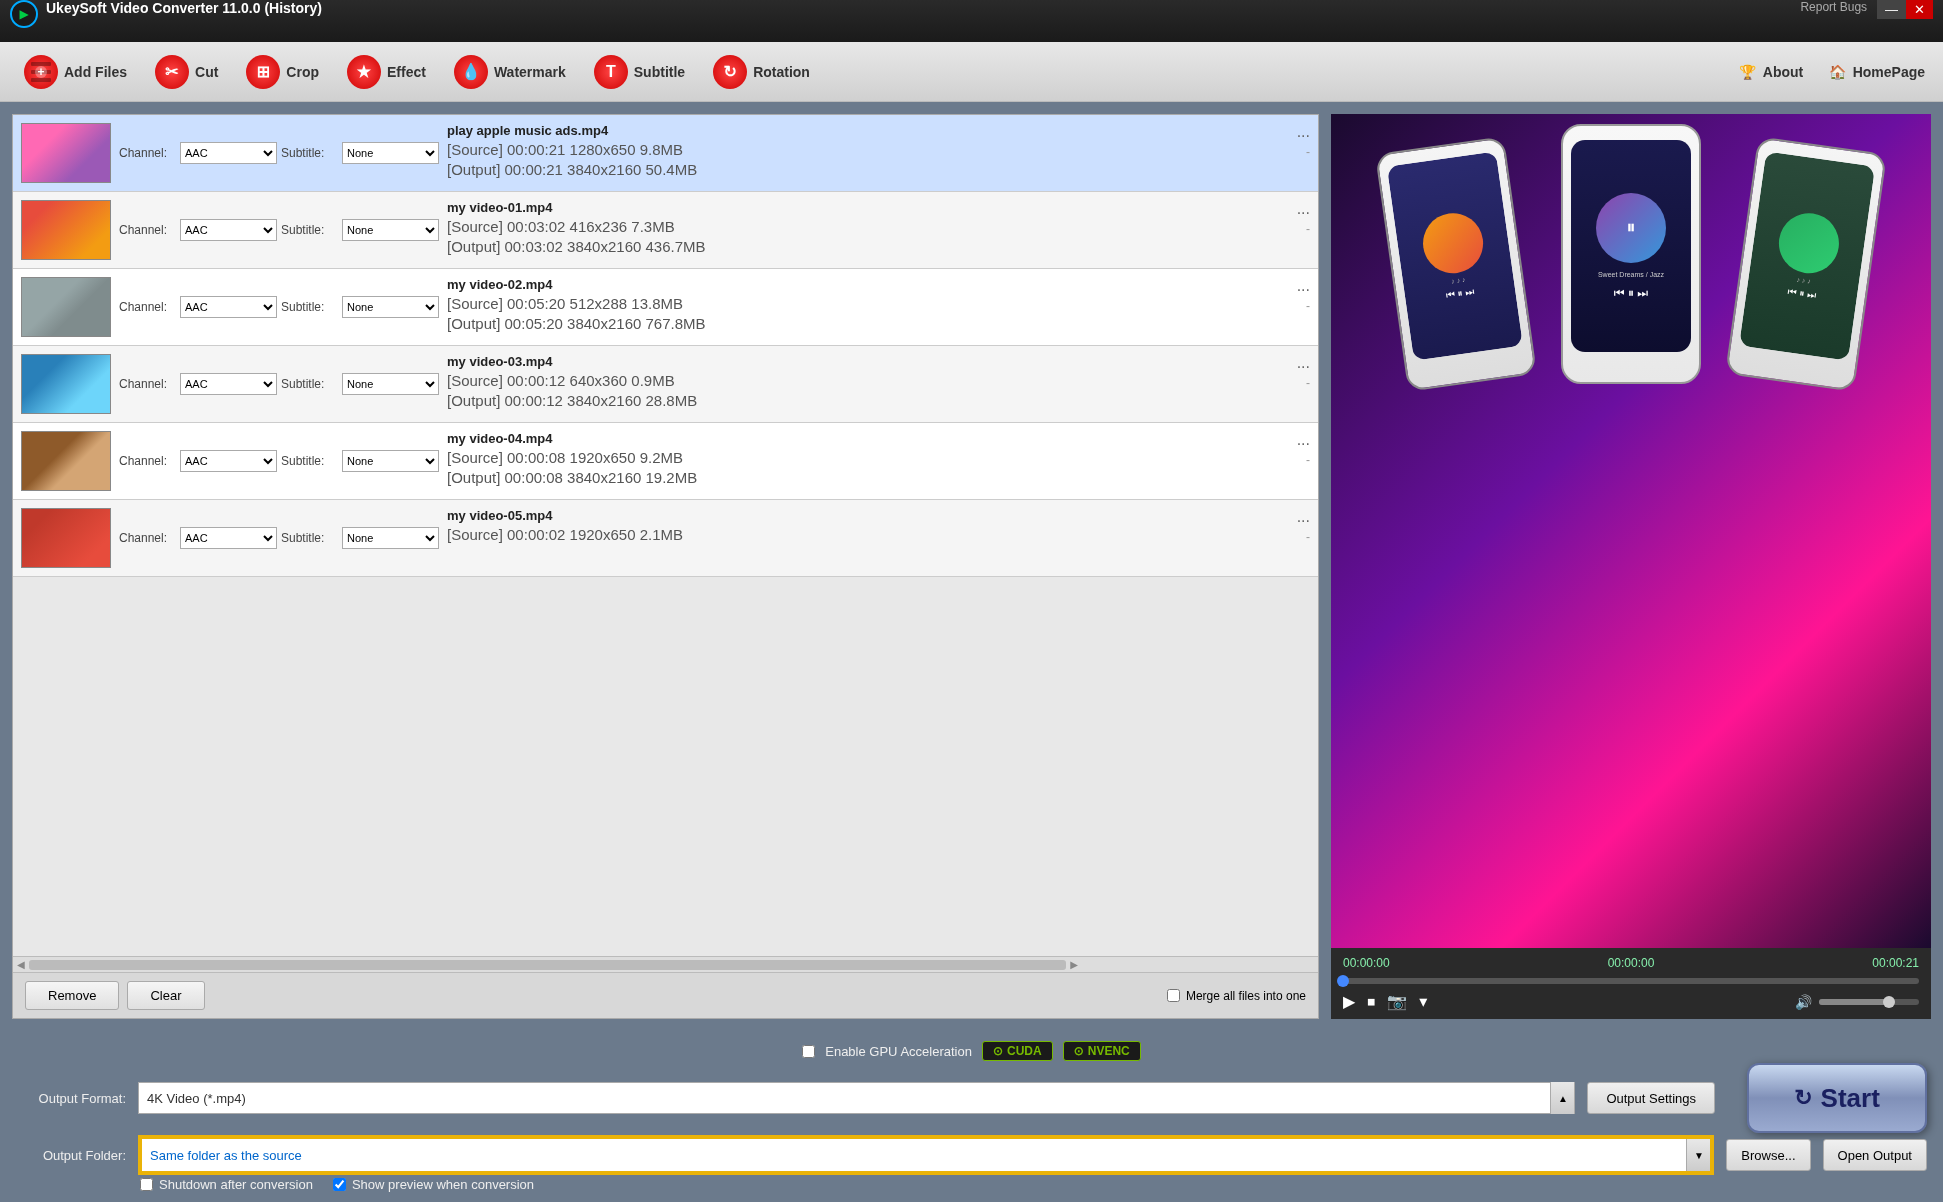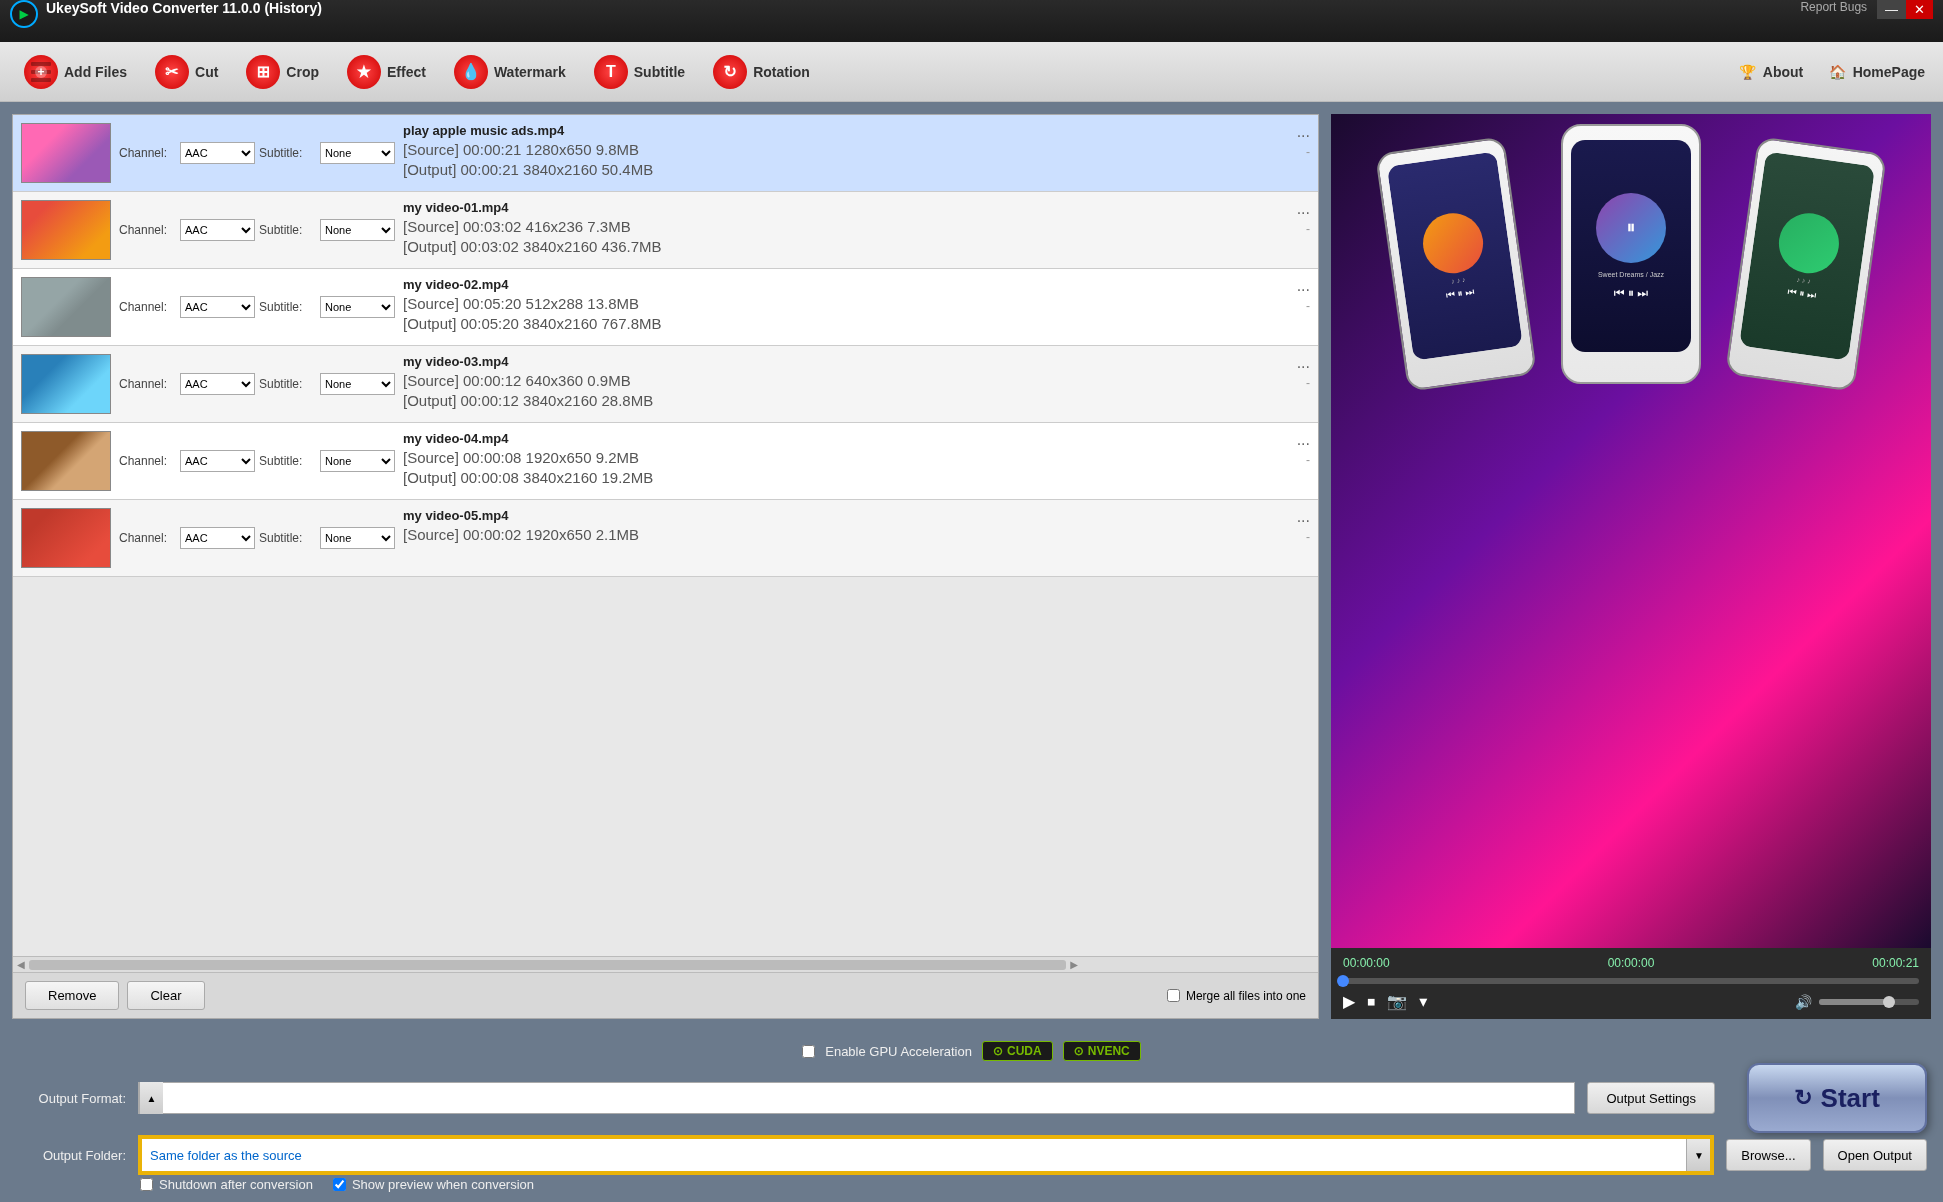--- a/index.html
+++ b/index.html
@@ -180,21 +180,21 @@
       display: flex;
       align-items: center;
       gap: 6px;
       font-size: 12px;
     }
     .file-control-label {
       width: 55px;
       color: #444;
     }
     .file-control-select {
-      width: 75px;
+      width: 97px;
       height: 22px;
       font-size: 11px;
       border: 1px solid #aaa;
       background: white;
     }
     .file-info {
       flex: 1;
       display: flex;
       flex-direction: column;
       gap: 3px;
@@ -827,20 +827,21 @@
       </div>
       <div class="gpu-badge">
         <span style="color:#76b900;font-size:12px;">⊙</span>
         <span>NVENC</span>
       </div>
     </div>
 
     <div class="output-row">
       <span class="output-label">Output Format:</span>
       <div class="output-select-container">
+        <input class="output-select" type="text" readonly="" value="4K Video (*.mp4)" style="">
         <div class="output-select-arrow">▲</div>
       </div>
       <button class="btn-output-settings">Output Settings</button>
 
       <button class="btn-start" style="margin-left:20px;width:180px;height:70px;background:linear-gradient(to bottom,#c8d8f0,#8090b8,#9aaad0);border:2px solid #6070a0;border-radius:12px;cursor:pointer;display:flex;align-items:center;justify-content:center;gap:8px;font-size:26px;font-weight:bold;color:#1a2060;box-shadow:2px 2px 8px rgba(0,0,0,0.4);">
         <span style="font-size:22px;">↻</span>
         <span>Start</span>
       </button>
     </div>
 

